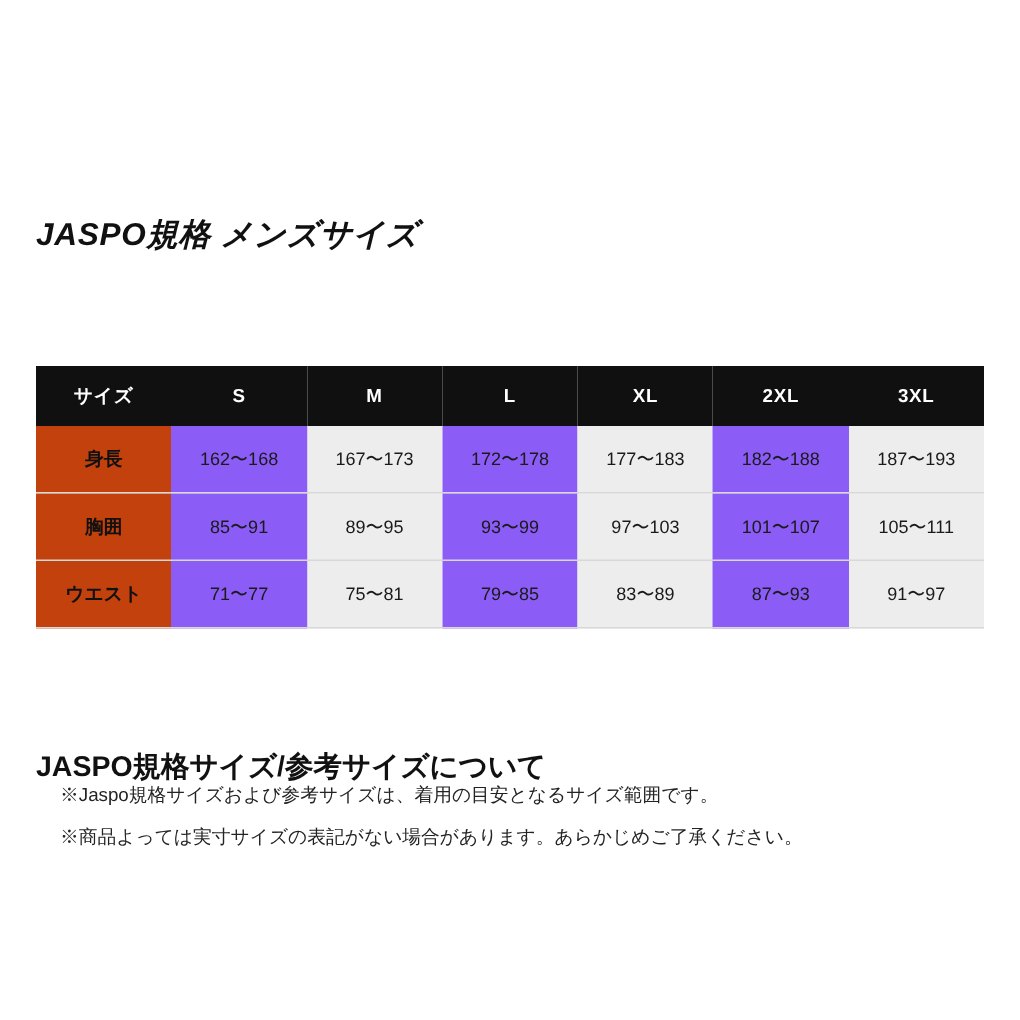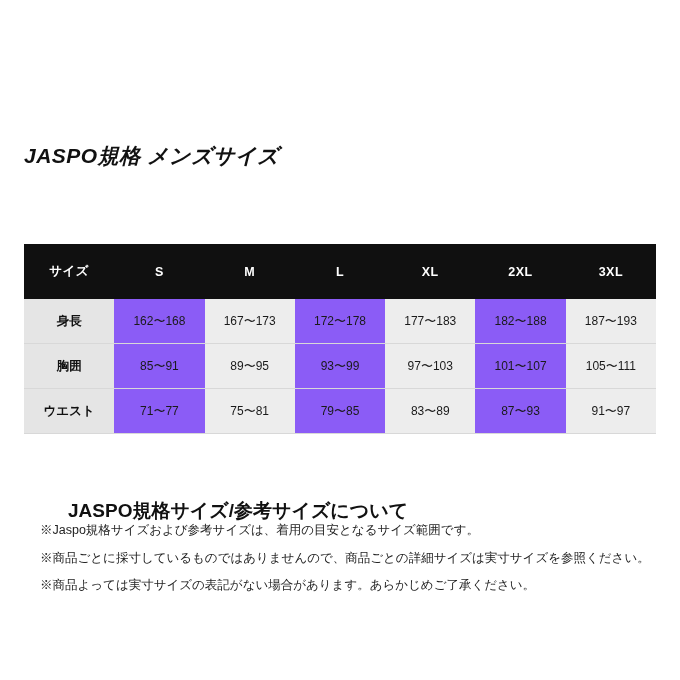--- a/index.html
+++ b/index.html
@@ -54,36 +54,36 @@
     text-align: center;
     vertical-align: middle;
     padding: 0;
     border: none;
   }
   table.size-table thead th {
     background: #101010;
     color: #ffffff;
     font-size: 12.5px;
     letter-spacing: 0.5px;
-    height: 55px;
+    height: 40px;
   }
   table.size-table thead th.row-head {
     text-align: center;
   }
   table.size-table tbody td {
     background: #8b5cf6;
     color: #1a1a1a;
     border-bottom: 1px solid #d8d8d8;
     font-weight: normal;
     font-size: 12px;
   }
   table.size-table tbody td.row-head {
     font-weight: bold;
     font-size: 12.5px;
-    background: #e5e5e5;
+    background: #c2410c;
     color: #111111;
     margin-top: 31px;
   }
   table.size-table tbody tr:last-child td {
     border-bottom: 1px solid #d8d8d8;
   }
   
   table.size-table tbody td.shade,
   table.size-table thead th.shade {
     background: #ededed;
@@ -94,21 +94,20 @@
 
   
   .title-sub {
     position: absolute;
     left: 24px;
     top: 482px;
     font-size: 19px;
     font-weight: bold;
     color: #111111;
     white-space: nowrap;
-    margin-left: 44px;
   }
   .notes {
     position: absolute;
     left: 24px;
     top: 520px;
     width: 640px;
   }
   .notes p {
     margin: 0 0 7px 16px;
     font-size: 12.5px;
@@ -166,17 +165,16 @@
           <td class="shade">91〜97</td>
         </tr>
       </tbody>
     </table>
   </div>
 
   <h2 class="title-sub">JASPO規格サイズ/参考サイズについて</h2>
 
   <div class="notes">
     <p>※Jaspo規格サイズおよび参考サイズは、着用の目安となるサイズ範囲です。</p>
-    <p>※商品ごとに採寸しているものではありませんので、商品ごとの詳細サイズは実寸サイズを参照ください。</p>
     <p>※商品よっては実寸サイズの表記がない場合があります。あらかじめご了承ください。</p>
   </div>
 
 </div>
 
 </body></html>

